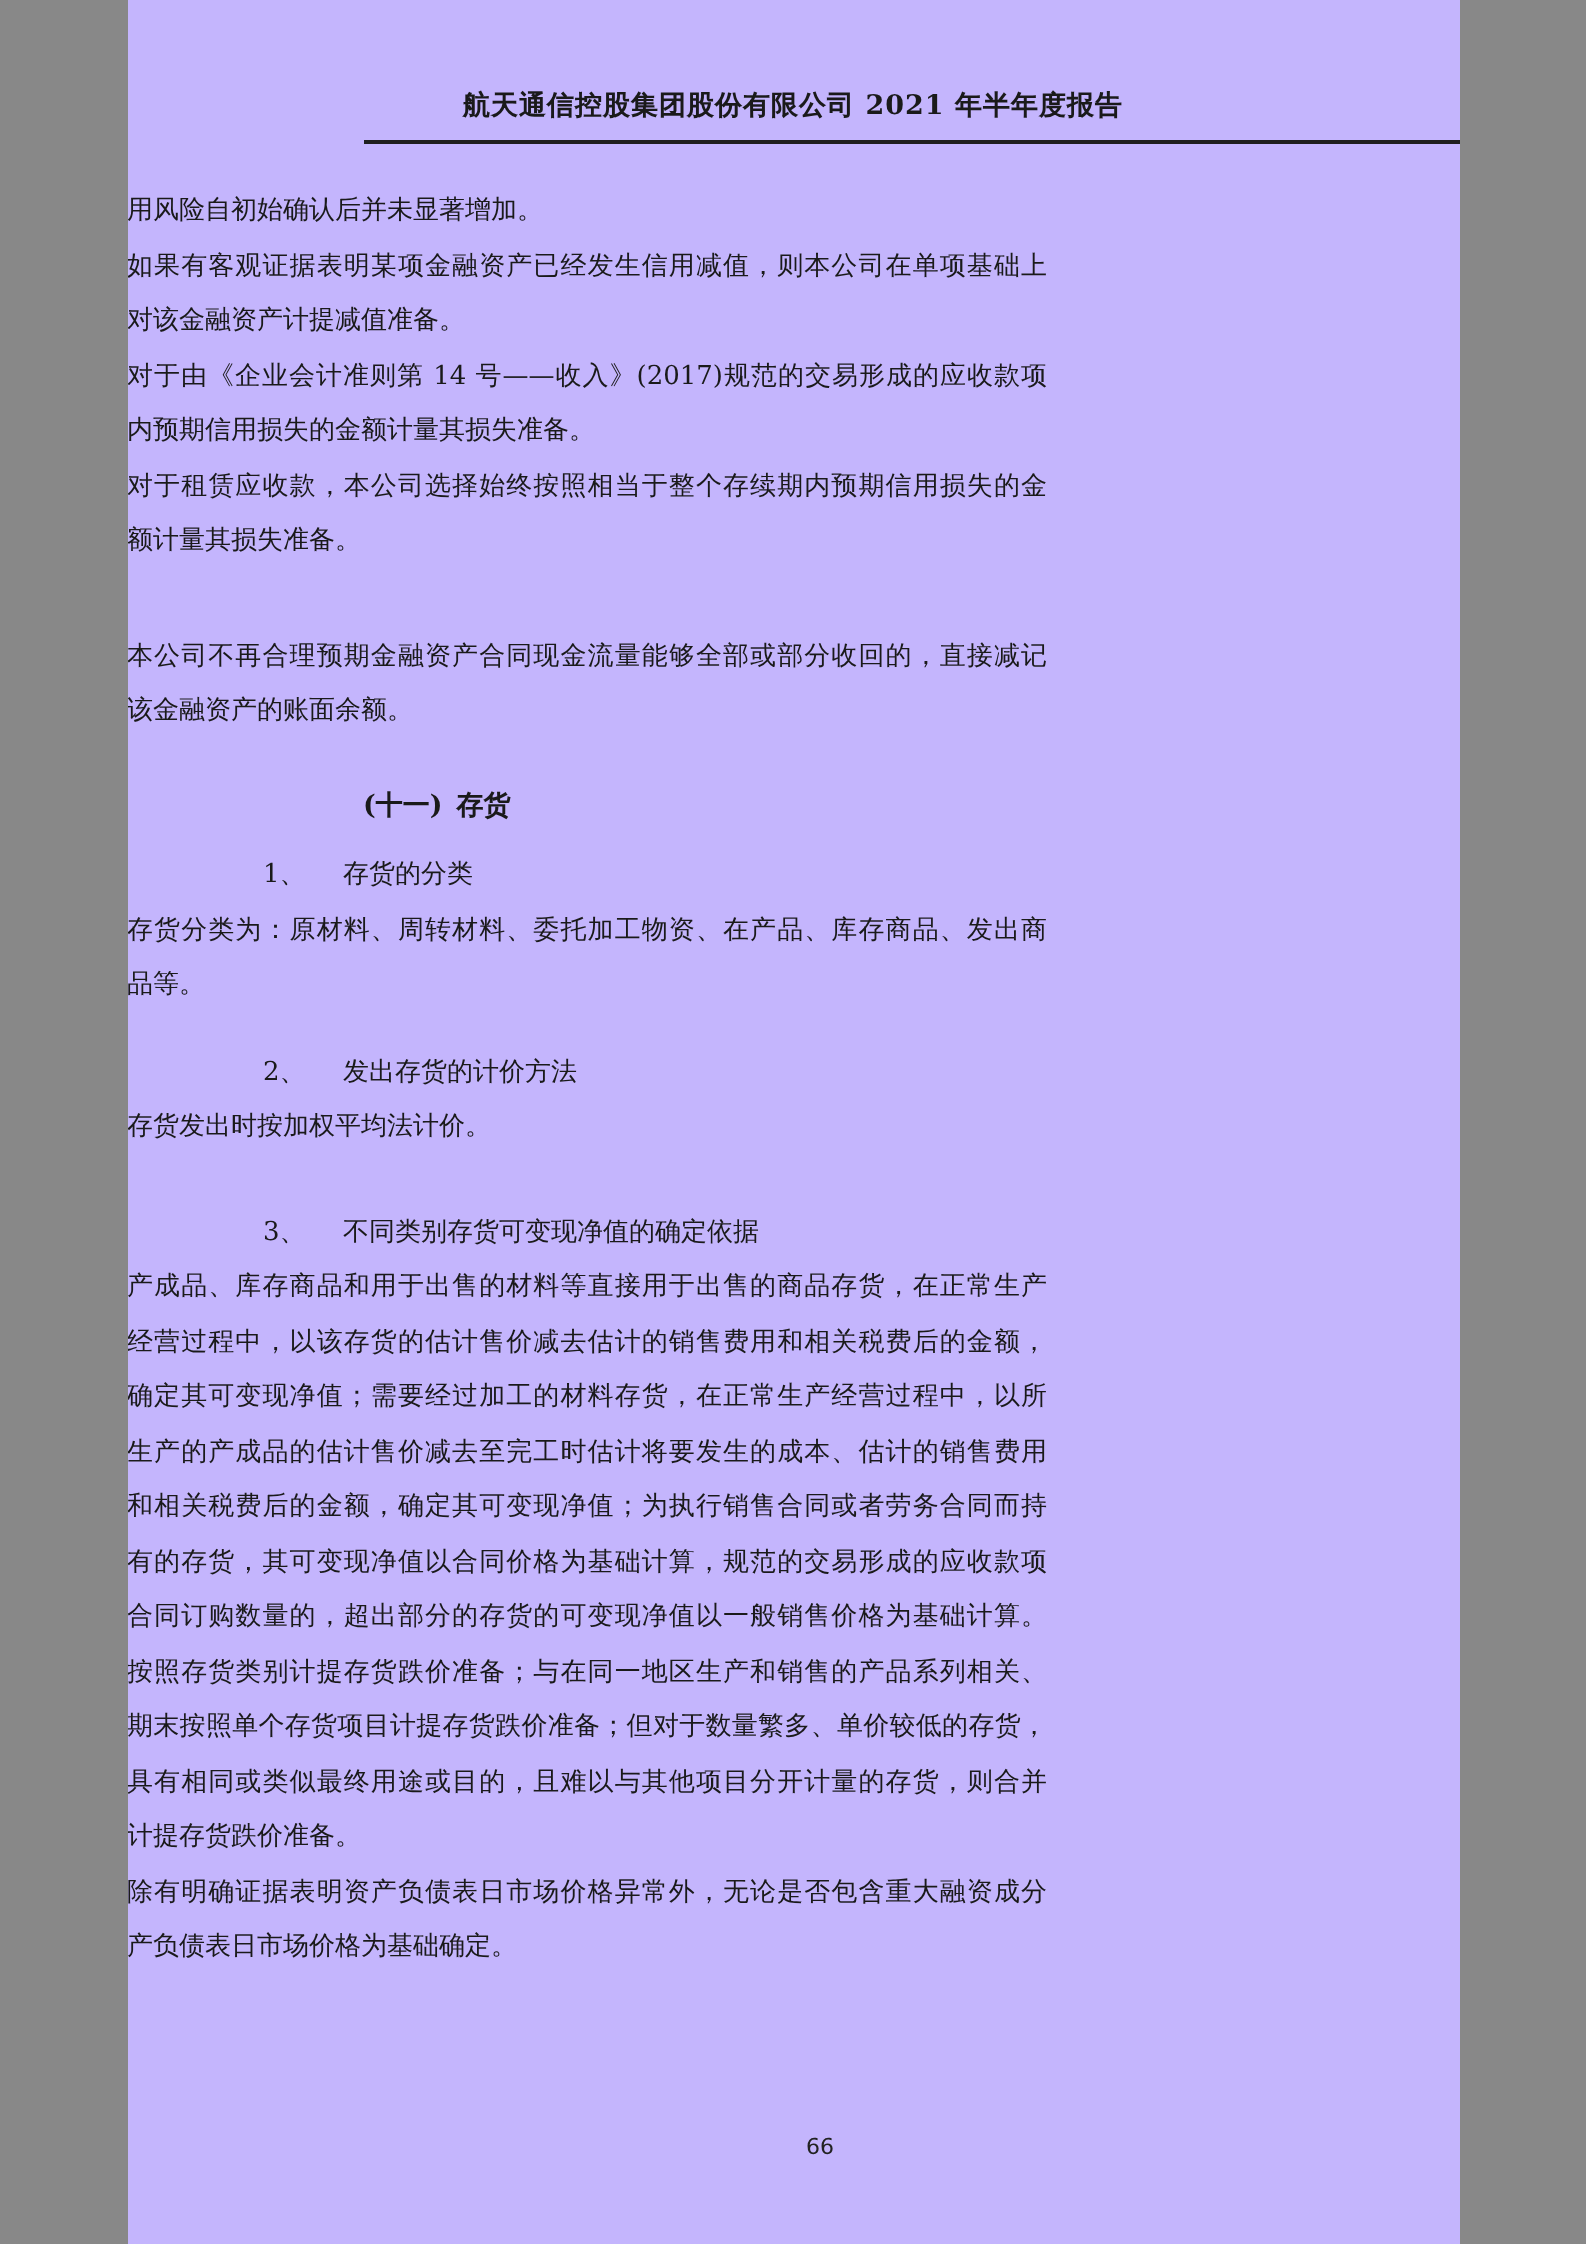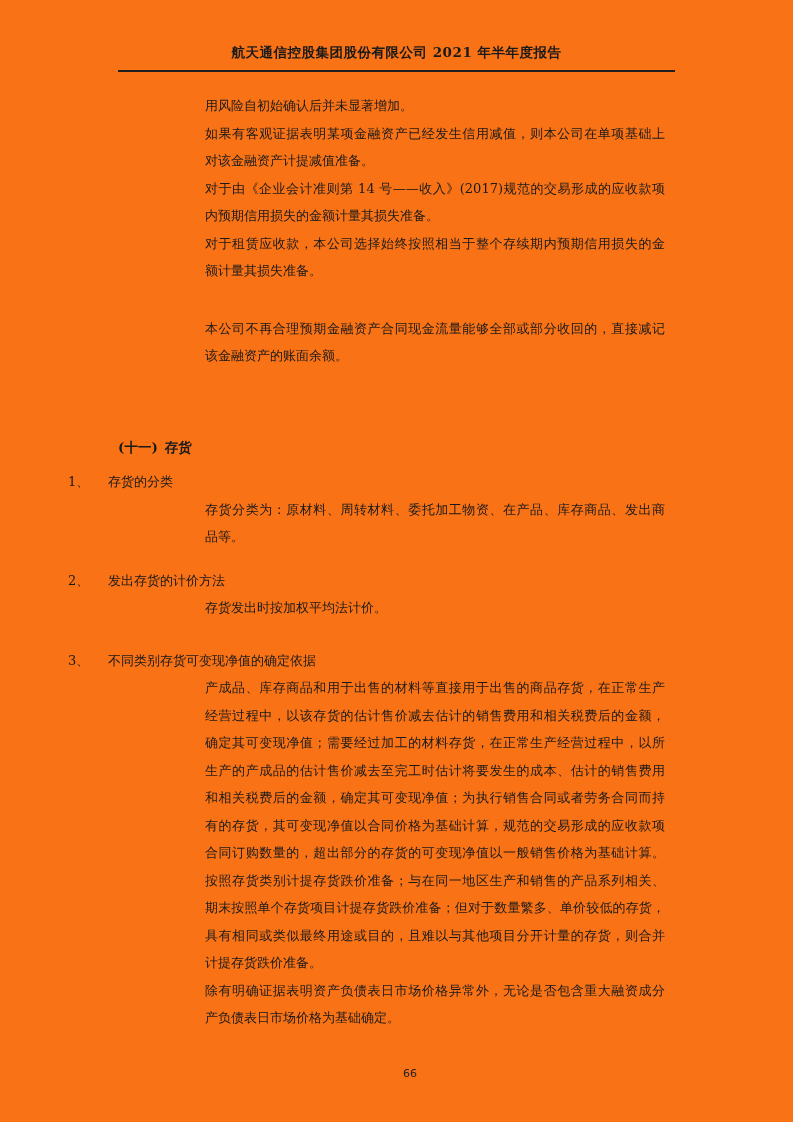--- a/index.html
+++ b/index.html
@@ -1,20 +1,20 @@
 <!DOCTYPE html>
 <html><head>
 <meta charset="utf-8">
 <style>
   html, body { margin: 0; padding: 0; background: #888; }
   .page {
     position: relative;
-    width: 793px; height: 1122px;
+    width: 666px; height: 1122px;
     margin: 0 auto;
-    background: #f97316;
+    background: #c4b5fd;
     font-family: "DejaVu Serif", "Liberation Serif", serif;
     color: #1a1a1a;
     overflow: hidden;
   }
   .doc-header-title {
     position: absolute;
     top: 44px; left: 0; right: 0;
     text-align: center;
     font-size: 13.5px;
     font-weight: 700;
@@ -24,34 +24,33 @@
     position: absolute;
     top: 70px; left: 118px;
     width: 557px; height: 2px;
     background: #1f1f1f;
   }
   .doc-body {
     position: absolute;
     top: 92px; left: 0; right: 0;
   }
   .para {
-    margin-left: 205px;
     width: 460px;
     font-size: 13px;
     line-height: 27.5px;
   }
   .line { text-align: left; }
   .line.j { text-align: justify; text-align-last: justify; }
   .h1 {
     margin-left: 118px;
     font-size: 13.5px;
     font-weight: 700;
     line-height: 27.5px;
   }
-  .h1 .num { display: inline-block; min-width: 38px; margin-top: 44px; }
+  .h1 .num { display: inline-block; min-width: 38px; }
   .h1 .ttl { display: inline-block; margin-left: 7px; }
   .h2 {
     margin-left: 68px;
     font-size: 13px;
     font-weight: 400;
     line-height: 27.5px;
   }
   .h2 .num { display: inline-block; width: 40px; }
   .h2 .ttl { display: inline-block; }
   .spacer { width: 100%; }

